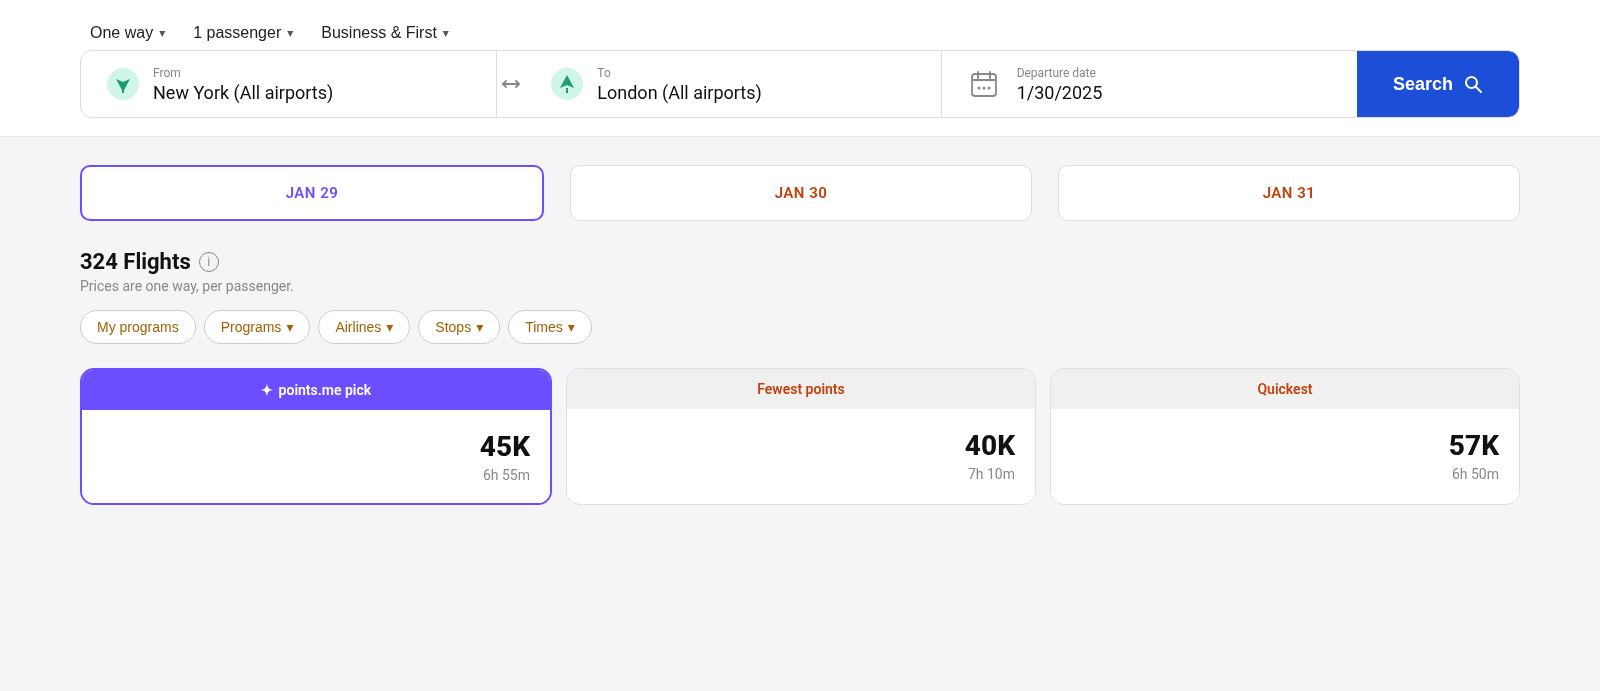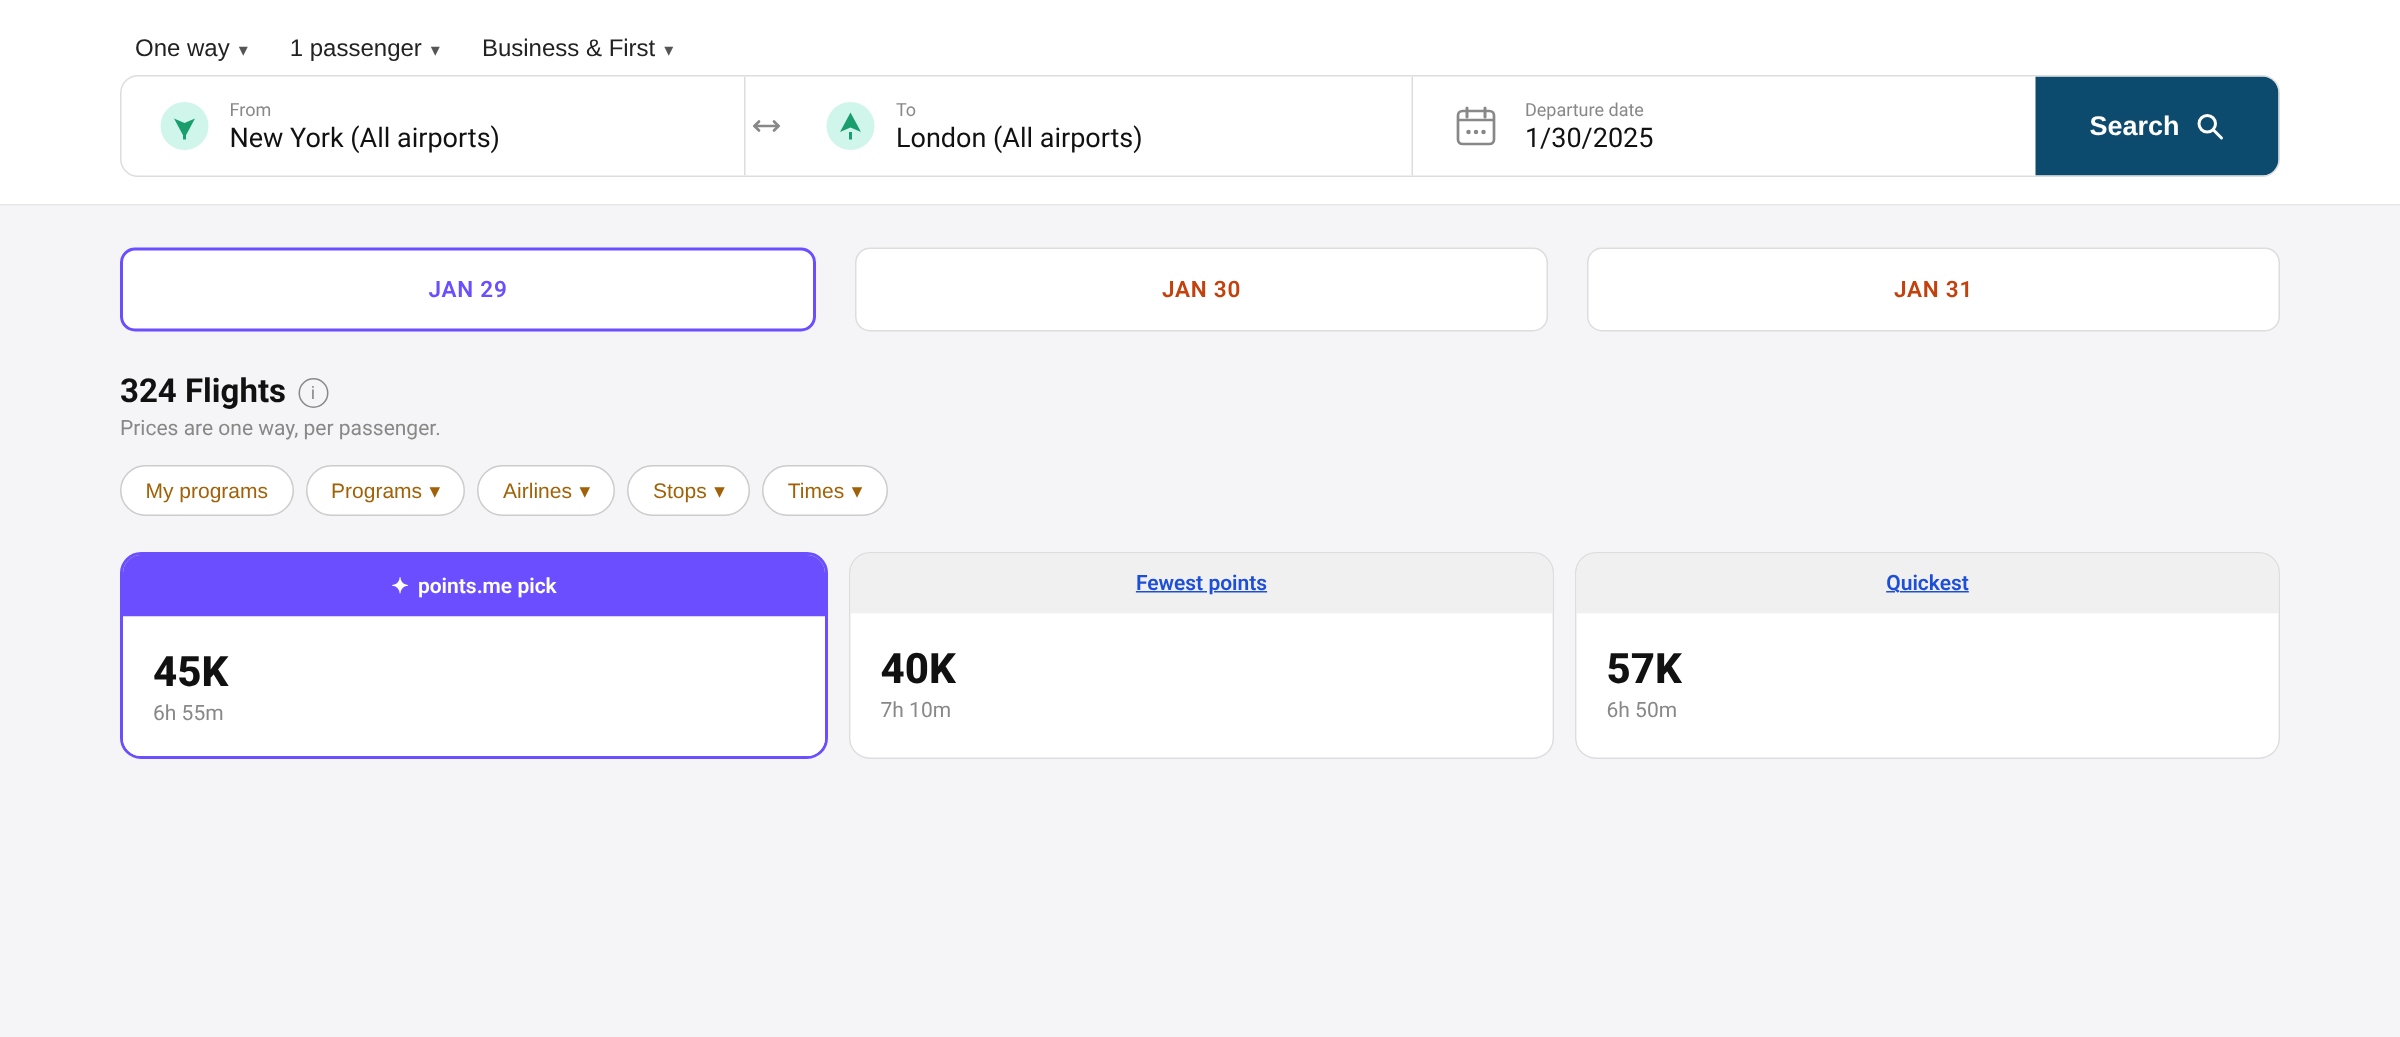--- a/index.html
+++ b/index.html
@@ -90,21 +90,21 @@
       cursor: pointer;
       color: #888;
       font-size: 18px;
       background: none;
       border: none;
       position: relative;
       z-index: 1;
       margin: 0 -4px;
     }
     .search-btn {
-      background: #0c4a6e;
+      background: #1d4ed8;
       color: #fff;
       border: none;
       padding: 0 36px;
       font-size: 18px;
       font-weight: 600;
       cursor: pointer;
       display: flex;
       align-items: center;
       gap: 10px;
       border-radius: 0 10px 10px 0;
@@ -214,26 +214,25 @@
       font-size: 14px;
       font-weight: 600;
       gap: 6px;
     }
     .card-header.featured-header {
       background: #6B4EFF;
       color: #fff;
     }
     .card-header.plain-header {
       background: #f0f0f0;
-      color: #1d4ed8;
-      text-decoration: underline;
+      color: #c2410c;
     }
     .card-body {
       padding: 20px;
-      text-align: left;
+      text-align: right;
       background: #fff;
     }
     .card-points {
       font-size: 28px;
       font-weight: 800;
       color: #111;
       margin-bottom: 4px;
     }
     .card-duration {
       font-size: 14px;

